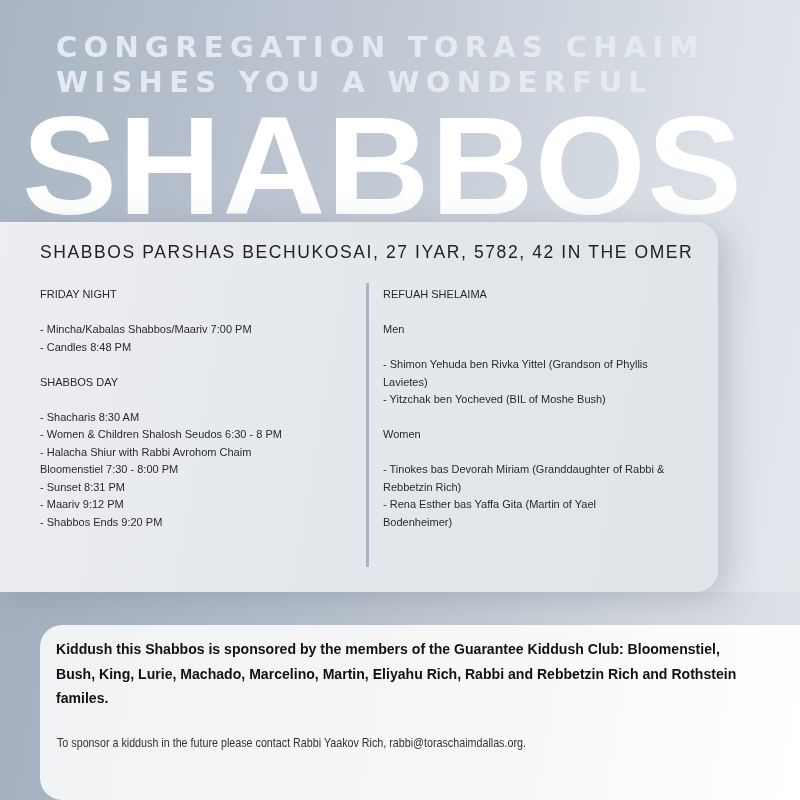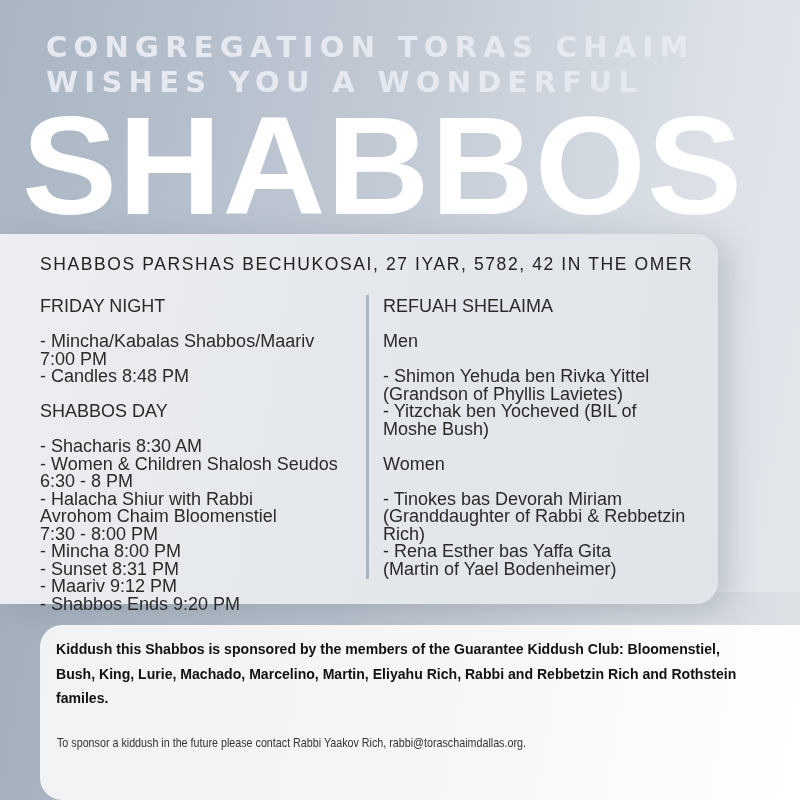--- a/index.html
+++ b/index.html
@@ -8,48 +8,47 @@
       position: relative;
       background: linear-gradient(100deg, #a9b5c3 0%, #c2cad5 45%, #dde2e8 80%, #e4e8ed 100%);
       font-family: "Liberation Sans", sans-serif;
     }
     .bg-lower {
       position: absolute; left: 0; top: 592px; width: 800px; height: 208px;
       background: linear-gradient(100deg, #a3afbd 0%, #b6c0cb 40%, #cfd5dc 75%, #dfe3e8 100%);
     }
     .header { position: absolute; left: 0; top: 0; width: 800px; height: 225px; }
     .subtitle {
-      position: absolute; left: 46px; font-family: "DejaVu Sans", sans-serif;
+      position: absolute; left: 56px; font-family: "DejaVu Sans", sans-serif;
       font-weight: bold; font-size: 29px; letter-spacing: 6.3px; color: #e6eaf0;
       white-space: nowrap; line-height: 1;
     }
     .subtitle.l1 { top: 33px; }
     .subtitle.l2 { top: 68px; }
     .big-title {
       position: absolute; left: 22px; top: 96px;
       font-family: "Liberation Sans", sans-serif; font-weight: bold;
       font-size: 140px; line-height: 1; color: #ffffff; letter-spacing: 1px;
       transform: scaleX(1.02); transform-origin: left top;
       white-space: nowrap;
     }
     .info-panel {
       position: absolute; left: 0; top: 222px; width: 718px; height: 370px;
       background: linear-gradient(100deg, #eceef1 0%, #e3e6ea 60%, #e0e3e7 100%);
       border-top-right-radius: 22px; border-bottom-right-radius: 22px;
       box-shadow: 10px 6px 30px rgba(120,130,145,0.35);
-      margin-top: 12px;
     }
     .panel-heading {
       position: absolute; left: 40px; top: 20px;
       font-family: "Liberation Sans", sans-serif; font-size: 17.5px;
       letter-spacing: 1.6px; color: #222; white-space: nowrap;
     }
     .col {
       position: absolute; top: 64px; font-family: "Liberation Sans", sans-serif;
-      font-size: 18px; color: #2a2a2a; line-height: 17.5px;
+      font-size: 11px; color: #2a2a2a; line-height: 17.5px;
     }
     .col-left { left: 40px; width: 300px; }
     .col-right { left: 383px; width: 310px; }
     .divider {
       position: absolute; left: 366px; top: 61px; width: 3px; height: 284px;
       background: #aab5c3;
     }
     .col p { margin: 0; }
     .col .gap { height: 17.5px; }
     .kiddush-card {
@@ -88,21 +87,20 @@
     <p>FRIDAY NIGHT</p>
     <div class="gap"></div>
     <p>- Mincha/Kabalas Shabbos/Maariv 7:00 PM</p>
     <p>- Candles 8:48 PM</p>
     <div class="gap"></div>
     <p>SHABBOS DAY</p>
     <div class="gap"></div>
     <p>- Shacharis 8:30 AM</p>
     <p>- Women &amp; Children Shalosh Seudos 6:30 - 8 PM</p>
     <p style="width:250px">- Halacha Shiur with Rabbi Avrohom Chaim Bloomenstiel 7:30 - 8:00 PM</p>
-    <p>- Mincha 8:00 PM</p>
     <p>- Sunset 8:31 PM</p>
     <p>- Maariv 9:12 PM</p>
     <p>- Shabbos Ends 9:20 PM</p>
   </div>
 
   <div class="divider"></div>
 
   <div class="col col-right">
     <p>REFUAH SHELAIMA</p>
     <div class="gap"></div>

